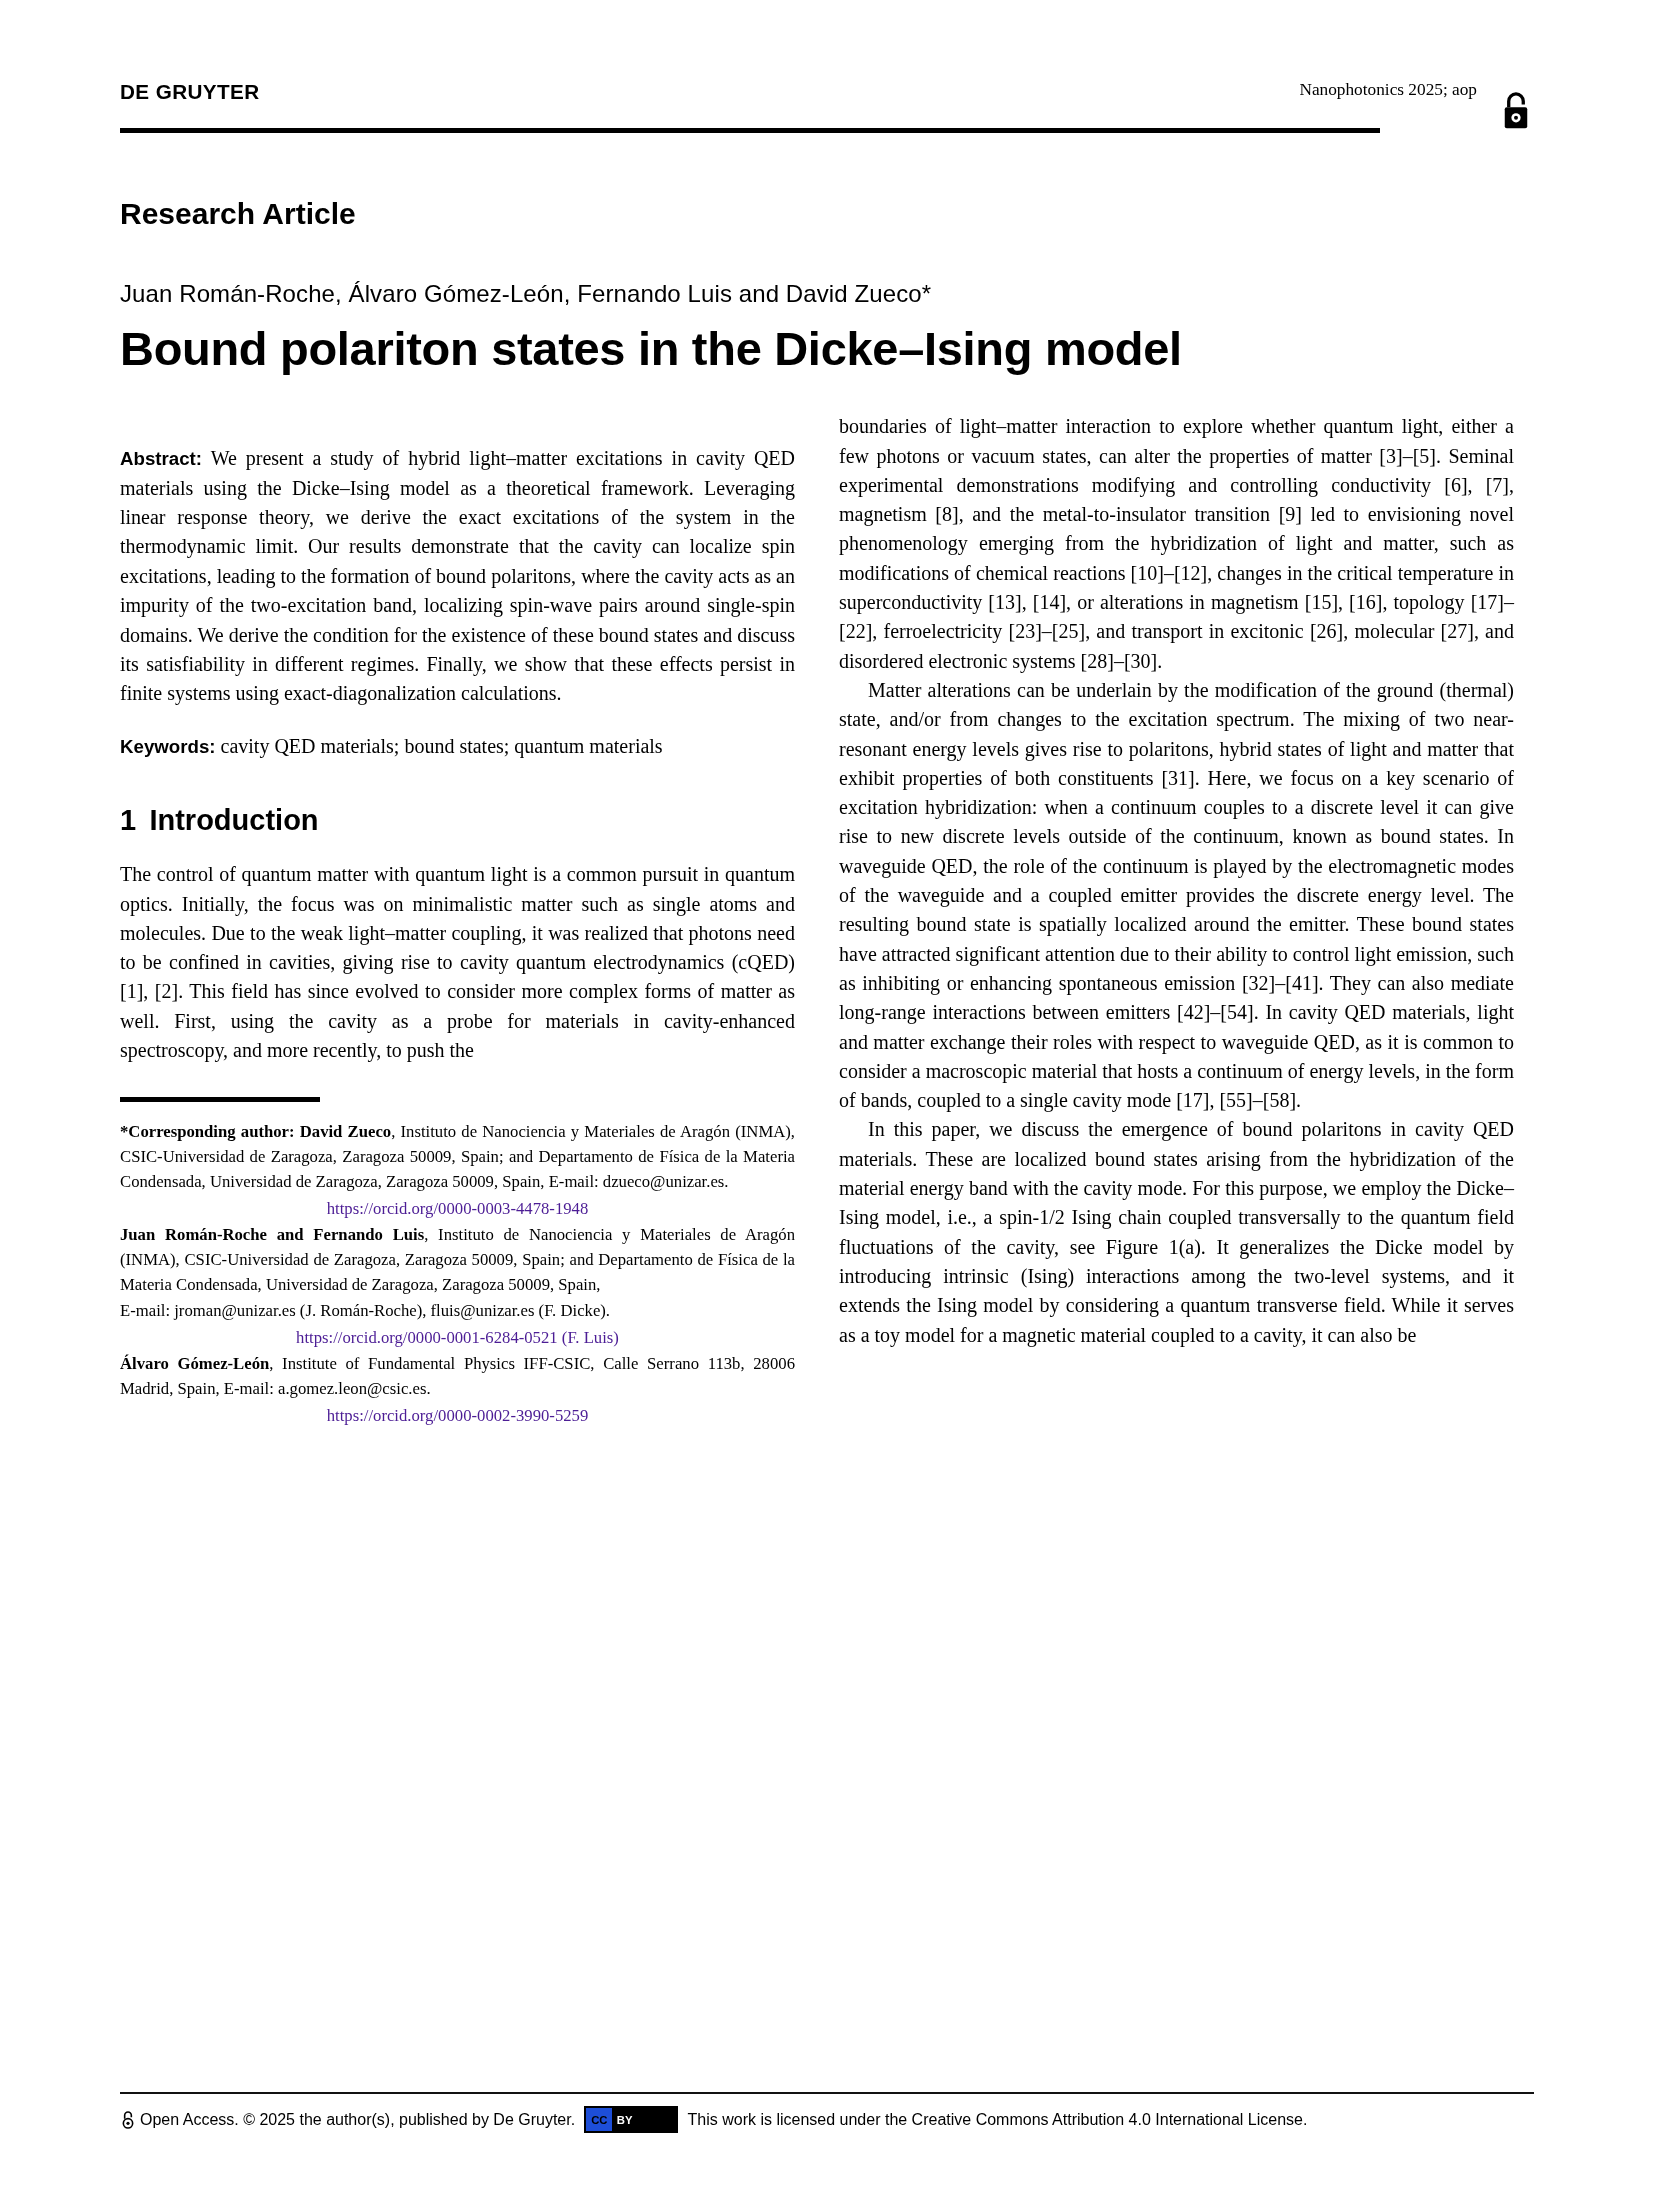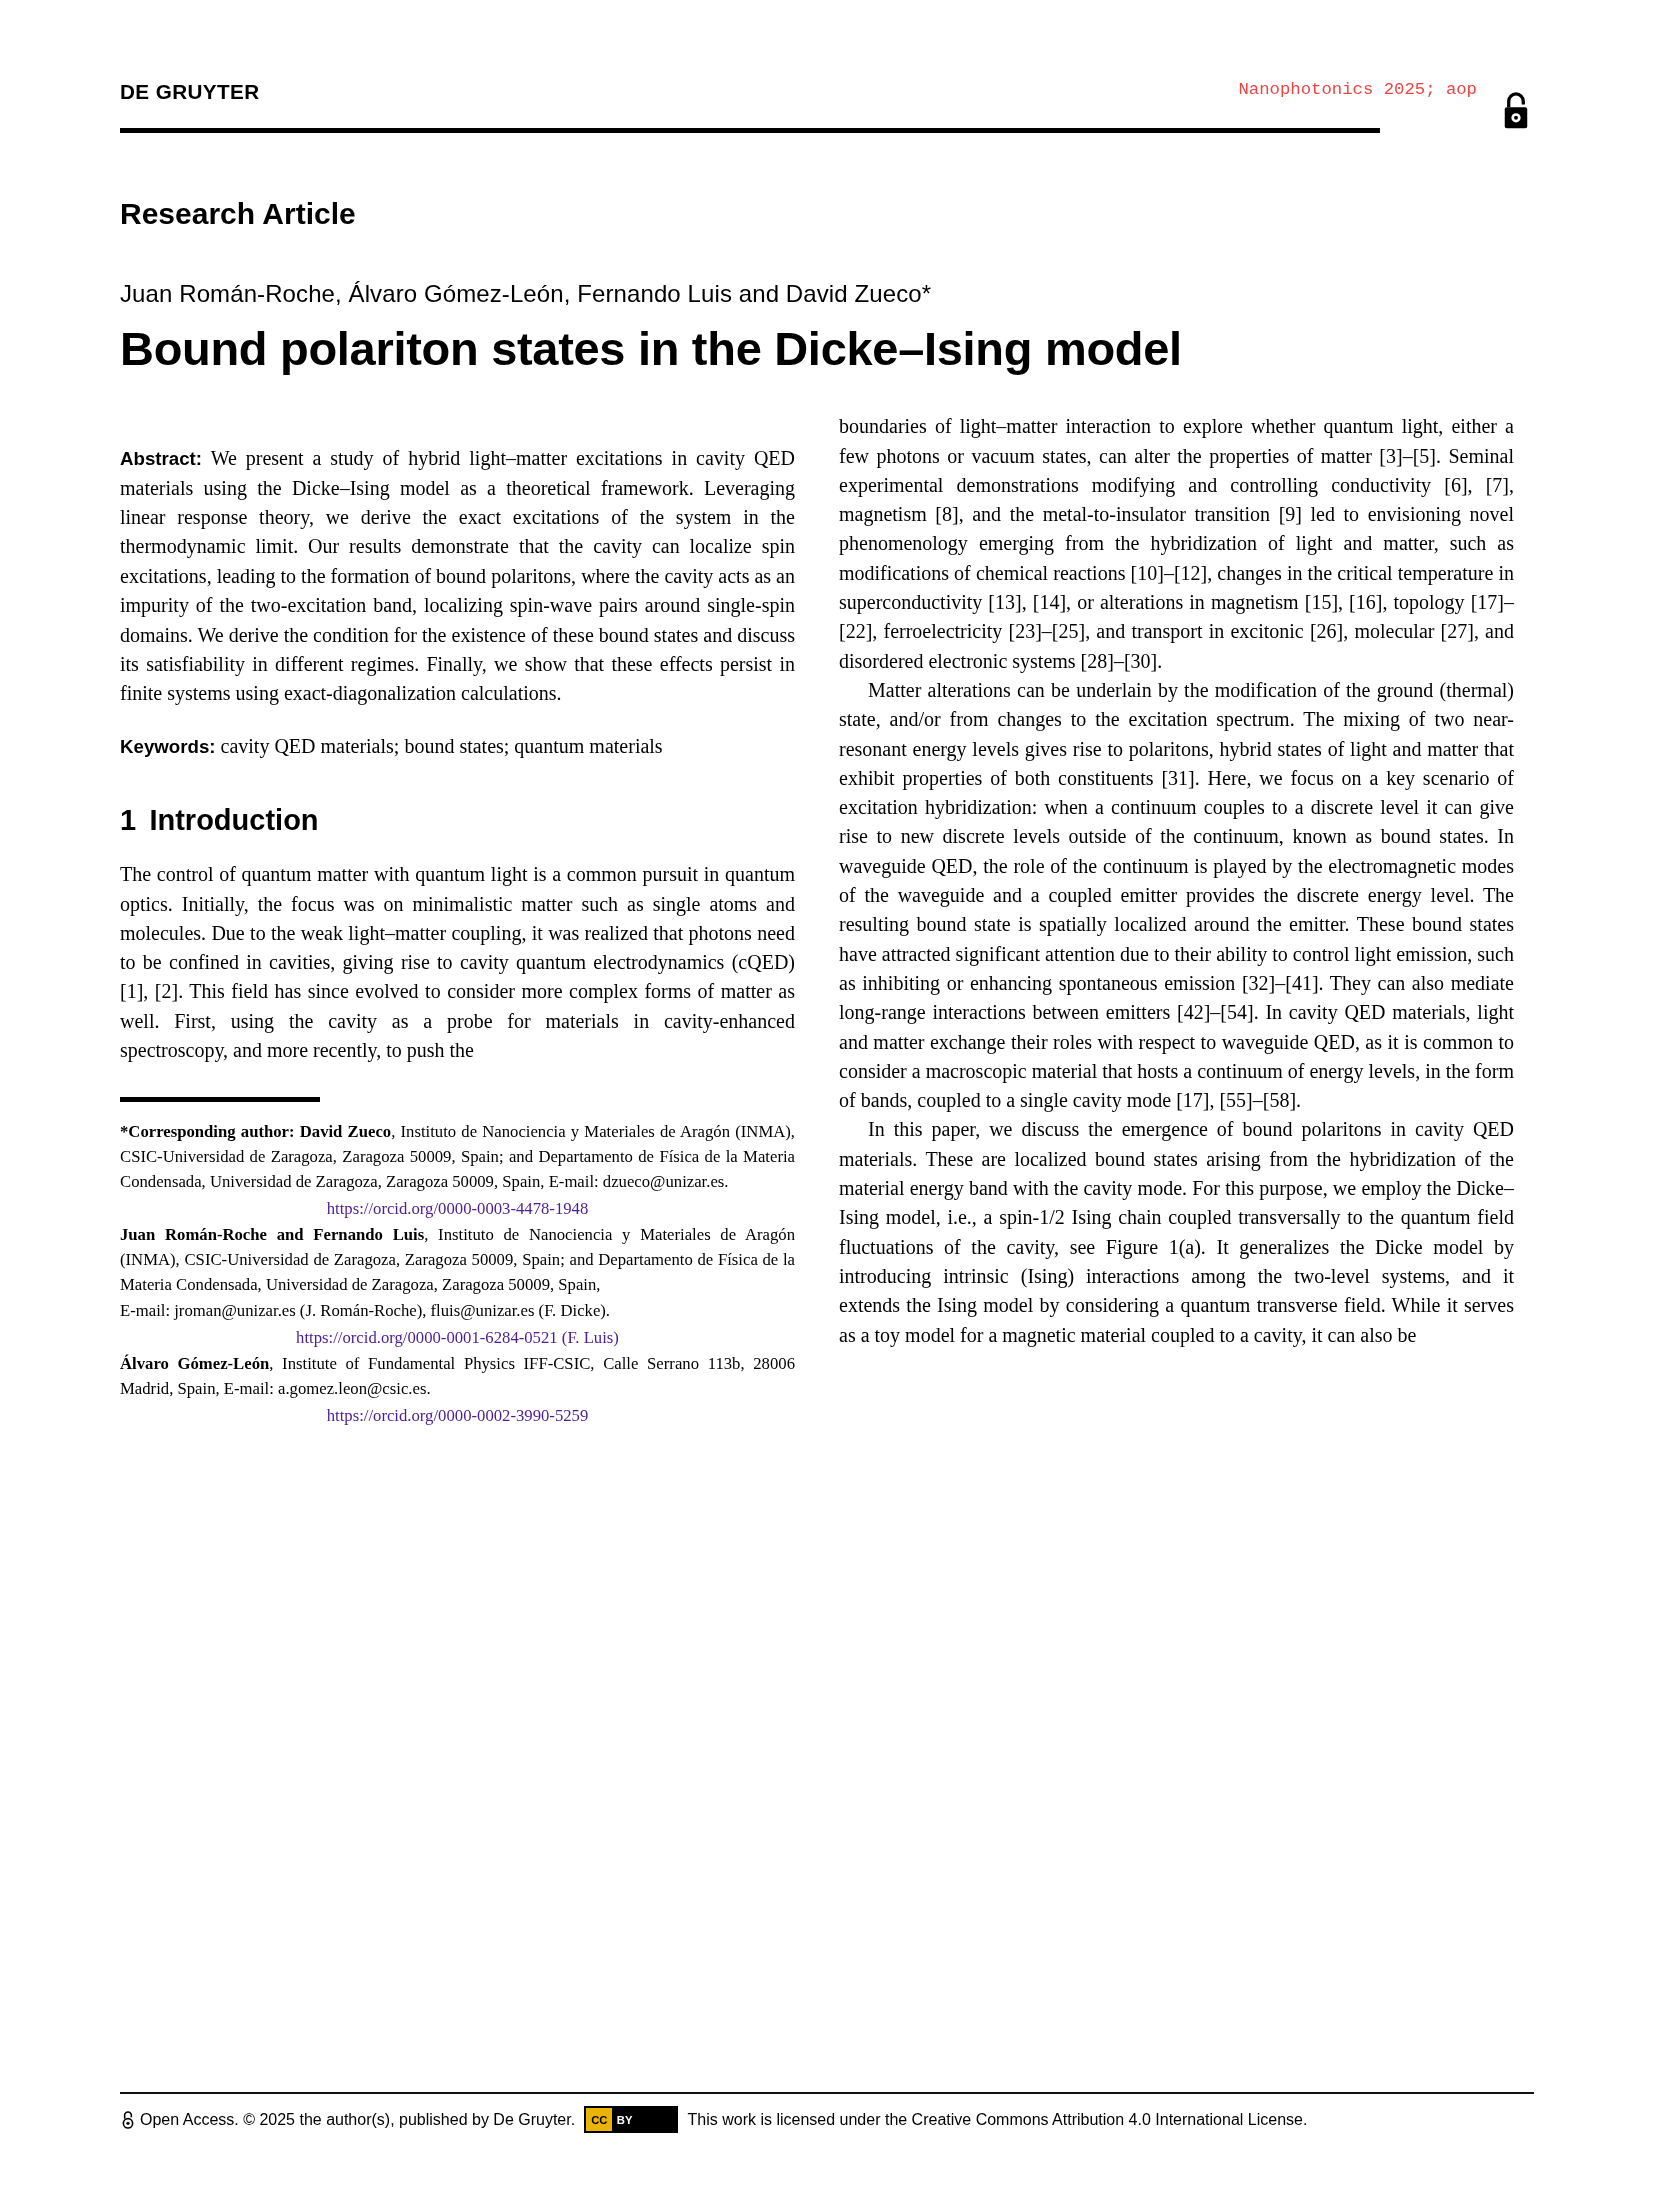--- a/index.html
+++ b/index.html
@@ -30,23 +30,23 @@
     height: 39px;
   }
   .brand {
     font-family: "Liberation Sans", sans-serif;
     font-weight: bold;
     font-size: 20.7px;
     letter-spacing: 0.4px;
     color: #000;
   }
   .journal-ref {
-    font-family: Liberation Mono, monospace;
+    font-family: Liberation Serif, serif;
     font-size: 17.3px;
-    color: #ef4444;
+    color: #000000;
     padding-right: 57px;
     position: relative;
   }
   .oa-header-icon {
     position: absolute;
     right: 0;
     bottom: -12px;
     width: 36px;
     height: 41px;
   }
@@ -195,21 +195,21 @@
     align-items: center;
     justify-content: center;
     height: 100%;
     color: #fff;
     font-family: "Liberation Sans", sans-serif;
     font-weight: bold;
     font-size: 11.3px;
     padding: 0 4.7px;
   }
   .cc-badge .cc-circle {
-    background: #eab308;
+    background: #1d4ed8;
     color: #000;
   }
   .cc-badge .cc-tail {
     width: 39px;
     height: 100%;
     background: #000;
   }
 </style>
 </head>
 <body>

